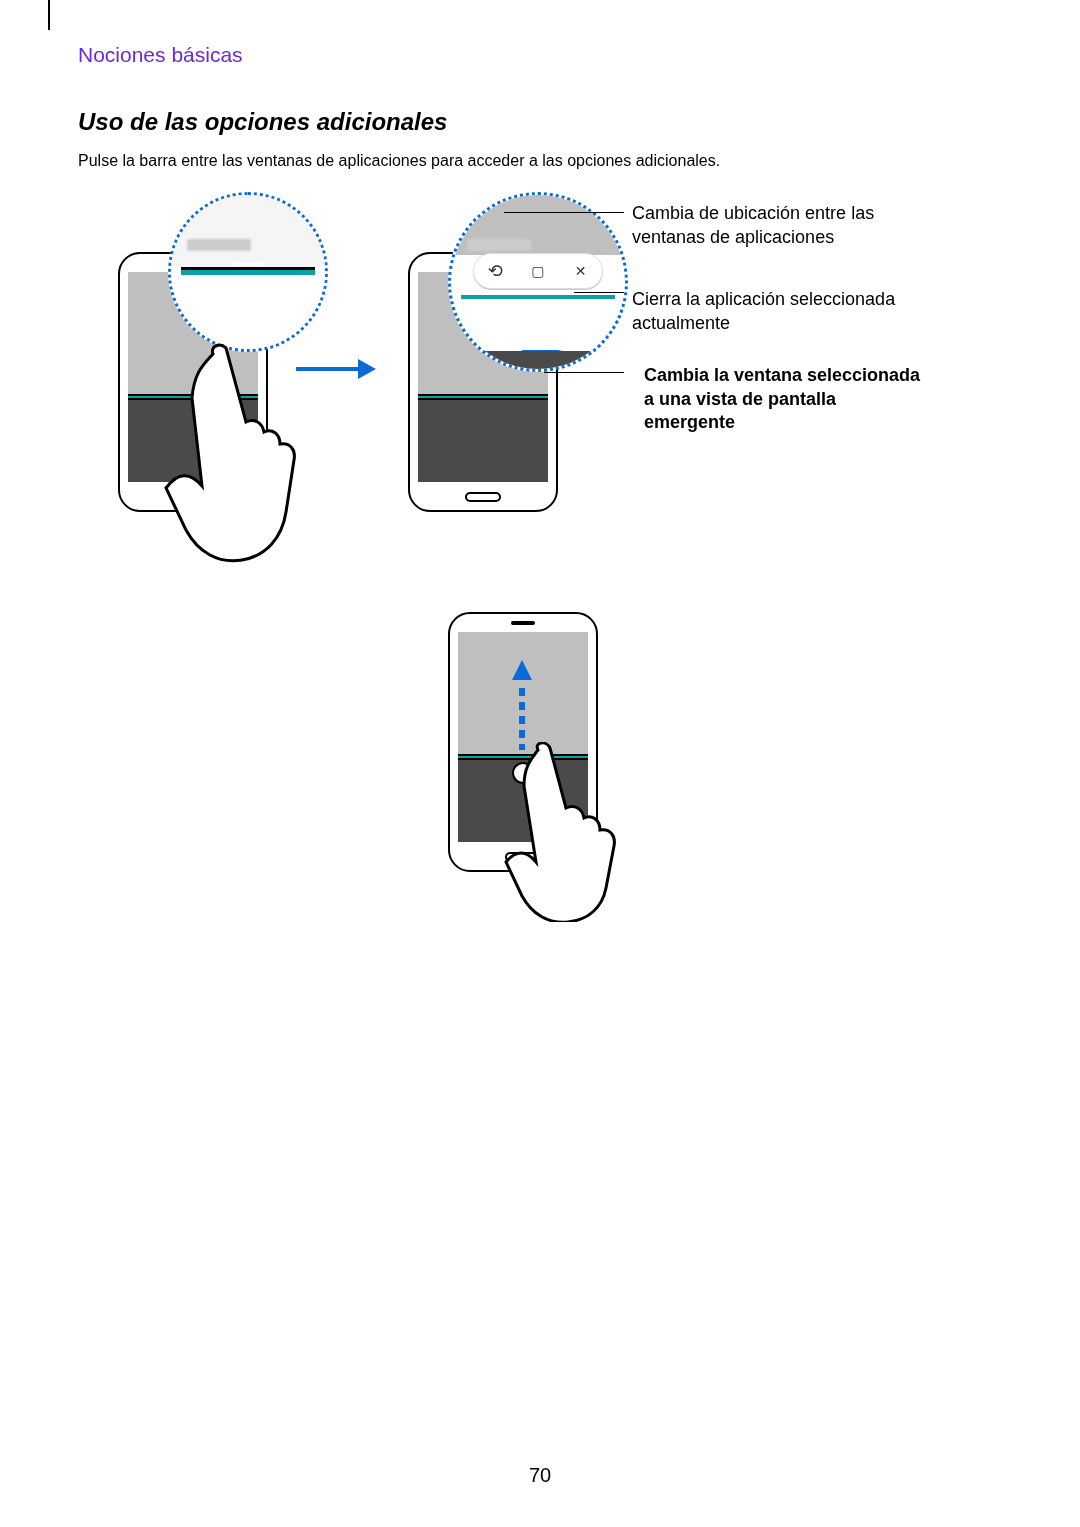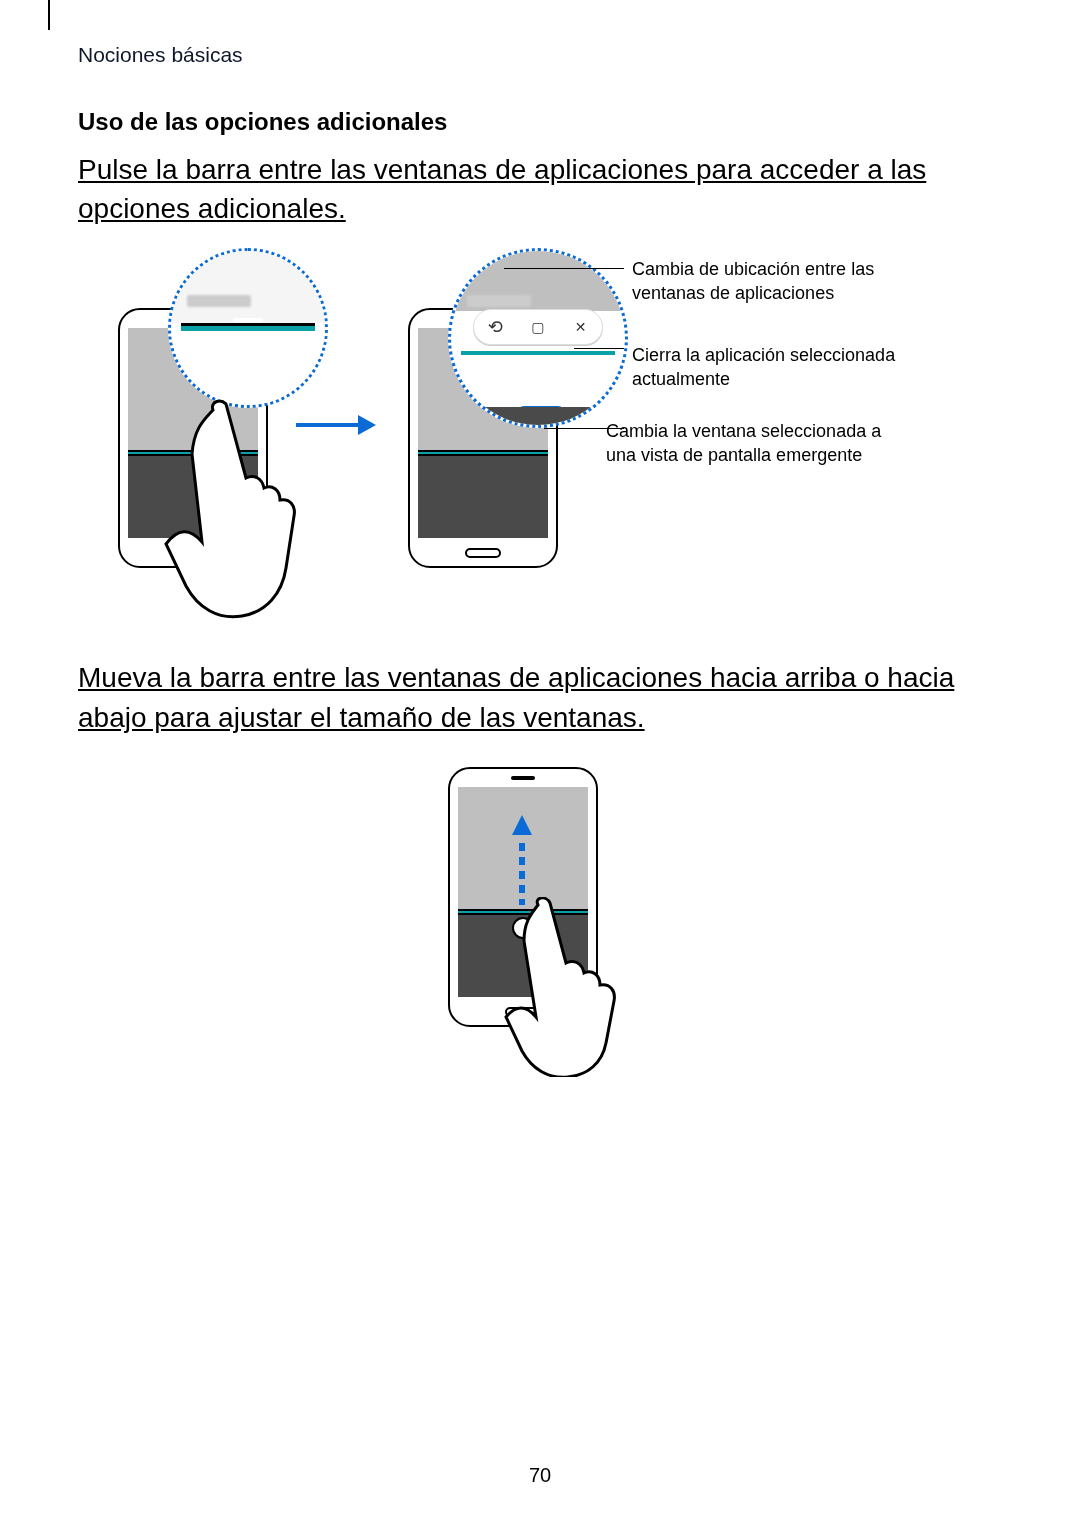--- a/index.html
+++ b/index.html
@@ -17,38 +17,38 @@
       top: 0;
       width: 2px;
       height: 30px;
       background: #000;
     }
     .breadcrumb {
       position: absolute;
       left: 78px;
       top: 43px;
       font-size: 21px;
-      color: #0f172a;
+      color: #6d28d9;
     }
     .content {
       position: absolute;
       left: 78px;
       top: 108px;
       width: 920px;
     }
     .section-title {
       font-size: 24px;
       font-weight: bold;
       margin-bottom: 14px;
+      font-style: italic;
     }
     .body-text {
-      font-size: 28px;
+      font-size: 16px;
       line-height: 1.4;
       margin-bottom: 20px;
-      text-decoration: underline;
     }
     .figure-row {
       position: relative;
       height: 380px;
       margin-bottom: 30px;
     }
     .callout {
       position: absolute;
       font-size: 18px;
       line-height: 1.3;
@@ -203,24 +203,23 @@
       <div class="active-handle" style="top:155px; left:66px;"></div>
       <div style="position:absolute; left:0; right:0; bottom:0; height:18px; background:#4a4a4a;"></div>
     </div>
 
     <div class="callout-line" style="left:426px; top:20px; width:120px;"></div>
     <div class="callout-line" style="left:496px; top:100px; width:50px;"></div>
     <div class="callout-line" style="left:466px; top:180px; width:80px;"></div>
 
     <div class="callout" style="left:554px; top:10px;">Cambia de ubicación entre las ventanas de aplicaciones</div>
     <div class="callout" style="left:554px; top:96px;">Cierra la aplicación seleccionada actualmente</div>
-    <div class="callout" style="left:528px; top:172px;">Cambia la ventana seleccionada a una vista de pantalla emergente</div>
+    <div class="callout" style="left:566px; top:172px;font-weight:bold;">Cambia la ventana seleccionada a una vista de pantalla emergente</div>
   </div>
 
-  <div class="body-text">Mueva la barra entre las ventanas de aplicaciones hacia arriba o hacia abajo para ajustar el tamaño de las ventanas.</div>
 
   <div class="figure-center">
     <div style="position:relative; width:200px;">
       <div class="phone" style="left:10px; top:10px;">
         <div class="phone-speaker"></div>
         <div class="phone-screen">
           <div class="upper"></div>
           <div class="divider"></div>
           <div class="lower"></div>
         </div>

